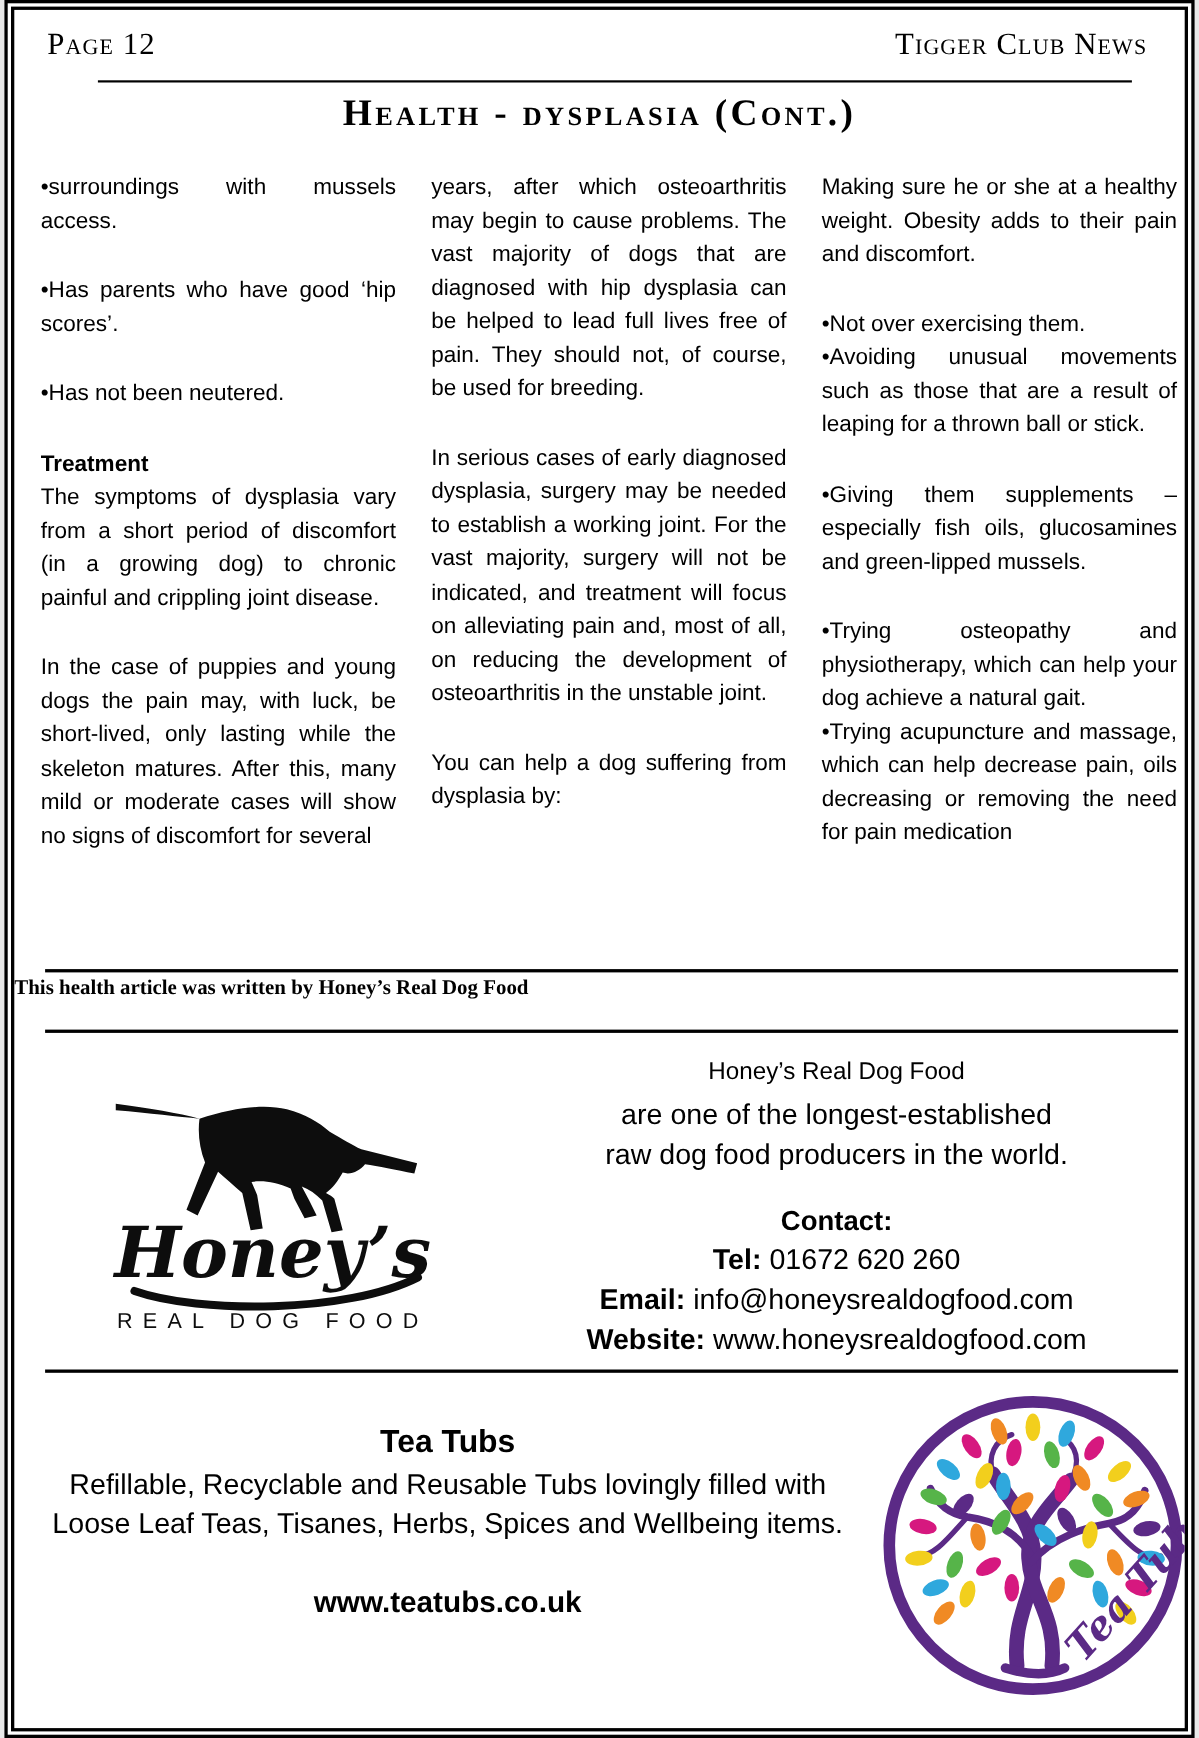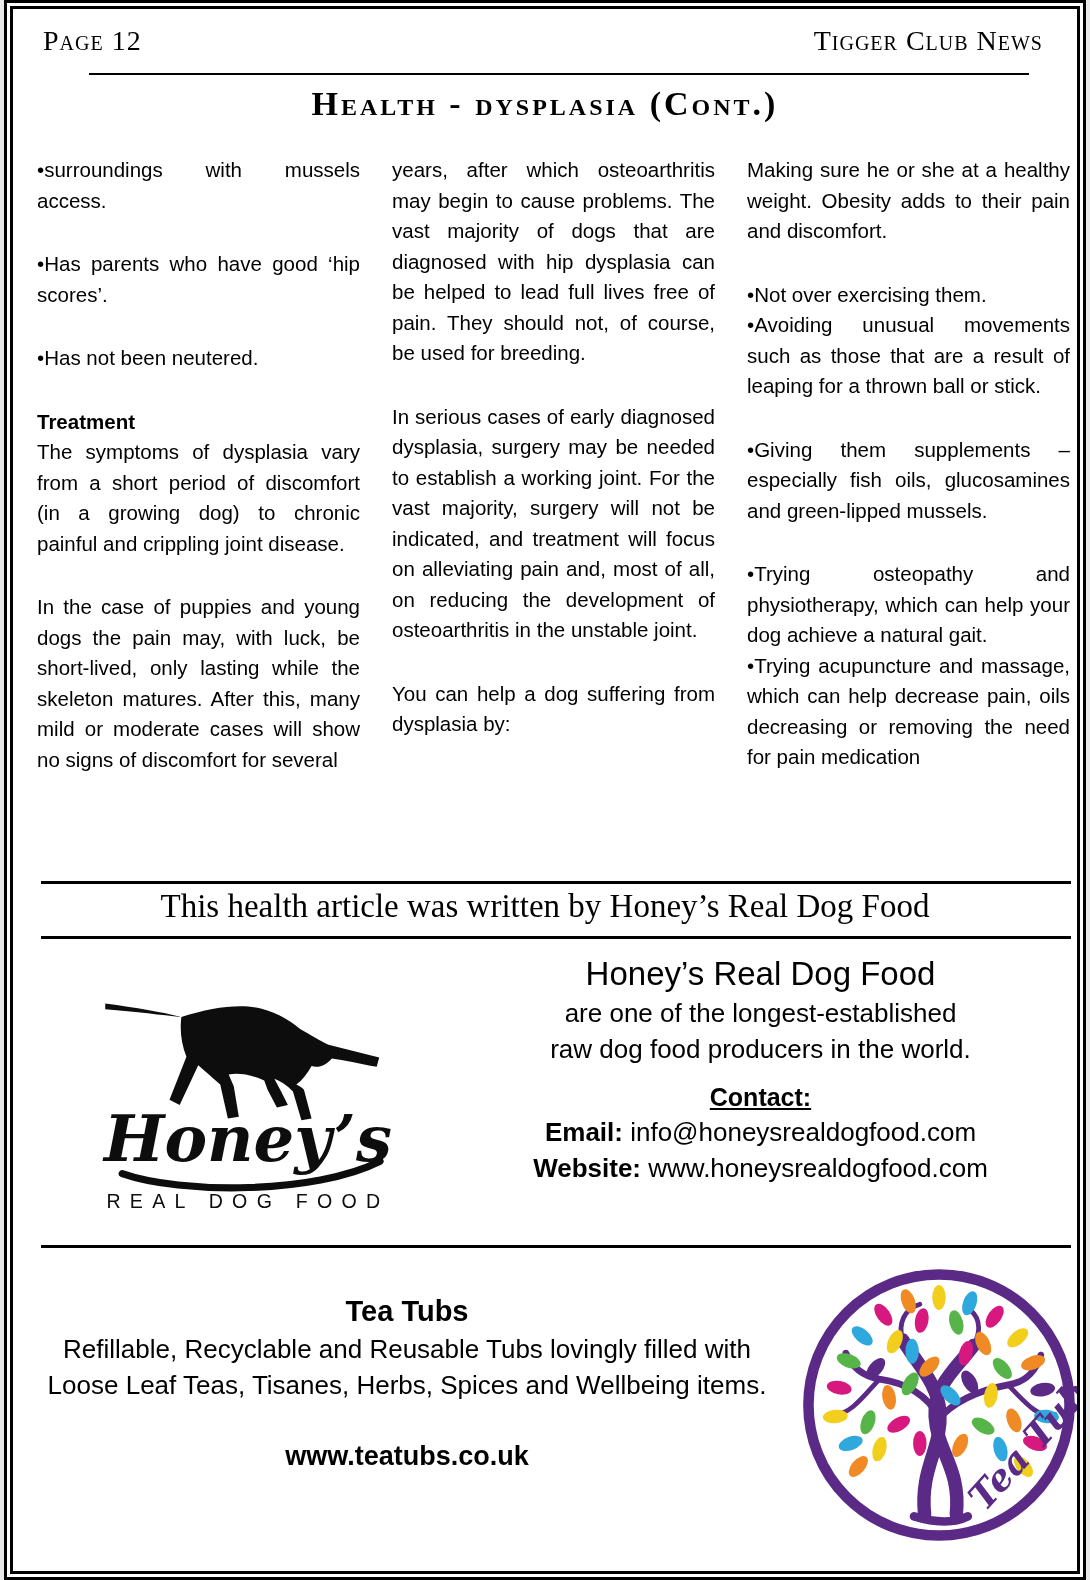--- a/index.html
+++ b/index.html
@@ -31,34 +31,34 @@
     height:718px; overflow:hidden;
   }
   .col { width:323px; flex:0 0 323px; }
   .blk { margin:0 0 33px 0; }
   .blk p { margin:0; }
   .blk .subhead { font-weight:bold; }
   
   .rule-a { position:absolute; top:872px; left:28px; width:1030px; border-top:3px solid #000; }
   .attribution {
     position:absolute; top:879px; left:0; width:100%;
-    text-align:center; font-family:"Liberation Serif", serif;
-    font-weight:normal; font-size:33px;
+    text-align:left; font-family:"Liberation Serif", serif;
+    font-weight:bold; font-size:19px;
   }
   .rule-b { position:absolute; top:927px; left:28px; width:1030px; border-top:3px solid #000; }
   .rule-c { position:absolute; top:1236px; left:28px; width:1030px; border-top:3px solid #000; }
   
   .honeys-logo { position:absolute; top:948px; left:70px; width:330px; height:262px; }
   .honeys-text {
     position:absolute; top:944px; left:455px; width:585px;
     text-align:center;
   }
-  .honeys-heading { font-size:33px; line-height:42px; }
+  .honeys-heading { font-size:22px; line-height:42px; }
   .honeys-line { font-size:26px; line-height:36px; }
-  .honeys-contact { font-size:25px; line-height:34px; font-weight:bold; margin-top:13px;text-decoration:underline; }
+  .honeys-contact { font-size:25px; line-height:34px; font-weight:bold; margin-top:26px; }
   .honeys-row { font-size:26px; line-height:36px; }
   .honeys-row b { font-weight:bold; }
   
   .teatubs-text { position:absolute; top:1282px; left:28px; width:732px; text-align:center; }
   .teatubs-heading { font-size:29px; font-weight:bold; line-height:40px; }
   .teatubs-line { font-size:26px; line-height:36px; }
   .teatubs-url { font-size:27px; font-weight:bold; margin-top:38px; }
   .teatubs-logo { position:absolute; top:1252px; left:782px; width:288px; height:288px; }
 </style>
 </head>
@@ -142,20 +142,24 @@
     <text x="160" y="196" text-anchor="middle" font-family="DejaVu Serif, serif" font-style="italic" font-weight="bold" font-size="62" fill="#0d0d0d">Honey’s</text>
     <path d="M38,208 C95,228 225,228 288,196" stroke="#0d0d0d" stroke-width="7" fill="none" stroke-linecap="round"></path>
     <text x="160" y="241" text-anchor="middle" font-family="Liberation Sans, sans-serif" font-size="19" letter-spacing="9" fill="#0d0d0d">REAL DOG FOOD</text>
   </svg>
 
   <div class="honeys-text">
     <div class="honeys-heading">Honey’s Real Dog Food</div>
     <div class="honeys-line">are one of the longest-established</div>
     <div class="honeys-line">raw dog food producers in the world.</div>
     <div class="honeys-contact">Contact:</div>
+    <div class="honeys-row">
+      <b>Tel:</b>
+      <span>01672 620 260</span>
+    </div>
     <div class="honeys-row">
       <b>Email:</b>
       <span>info@honeysrealdogfood.com</span>
     </div>
     <div class="honeys-row">
       <b>Website:</b>
       <span>www.honeysrealdogfood.com</span>
     </div>
   </div>
 

